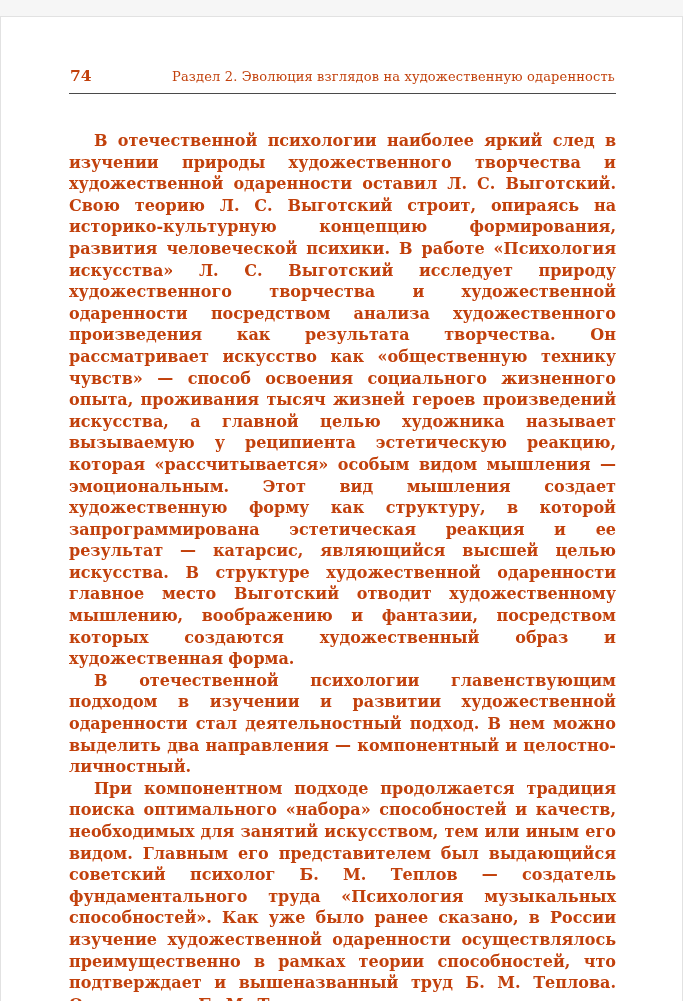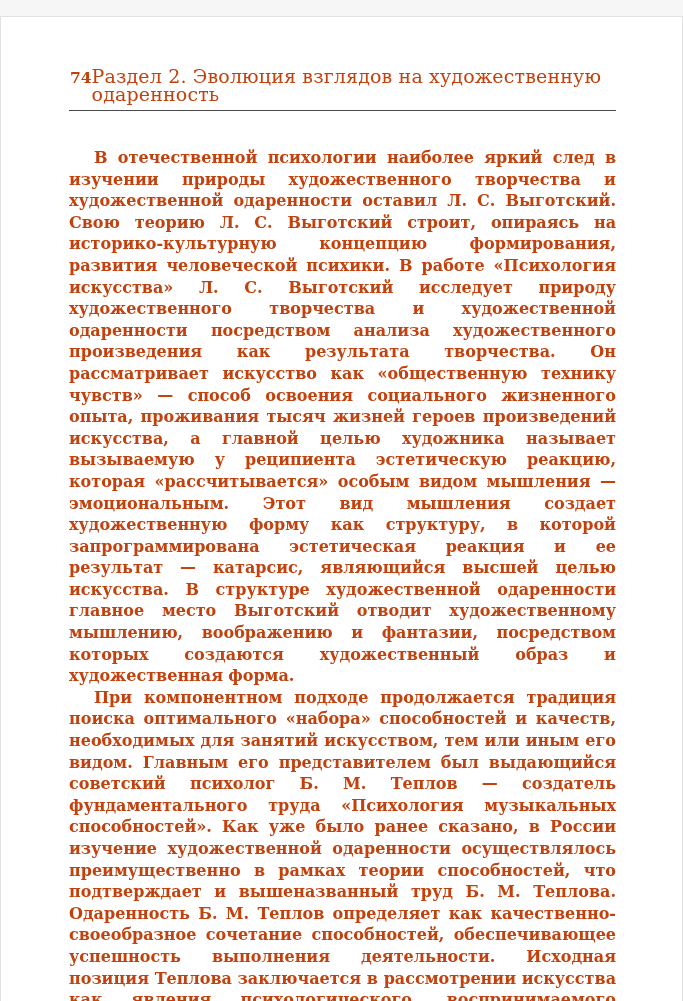--- a/index.html
+++ b/index.html
@@ -26,23 +26,23 @@
       font-size: 14.5px;
       line-height: 18px;
       padding: 0 1px 7px 1px;
     }
     .page-number {
       font-weight: bold;
       font-size: 15.5px;
     }
     .running-head {
       margin-left: auto;
-      text-align: left;
+      text-align: right;
       letter-spacing: 0.15px;
-      font-size: 19px;
+      font-size: 13px;
     }
     .header-rule {
       border: none;
       border-top: 1.2px solid #4a4a4a;
       margin: 0 0 0 0;
     }
     .body-text {
       margin-top: 36px;
       font-size: 16px;
       line-height: 21.6px;
@@ -64,16 +64,17 @@
 
   <header class="page-header">
     <span class="page-number">74</span>
     <span class="running-head">Раздел 2. Эволюция взглядов на художественную одаренность</span>
   </header>
 
   <hr class="header-rule">
 
   <main class="body-text">
     <p>В отечественной психологии наиболее яркий след в изучении природы художественного творчества и художественной одаренности оставил Л. С. Выготский. Свою теорию Л. С. Выготский строит, опираясь на историко-культурную концепцию формирования, развития человеческой психики. В работе «Психология искусства» Л. С. Выготский исследует природу художественного творчества и художественной одаренности посредством анализа художественного произведения как результата творчества. Он рассматривает искусство как «общественную технику чувств» — способ освоения социального жизненного опыта, проживания тысяч жизней героев произведений искусства, а главной целью художника называет вызываемую у реципиента эстетическую реакцию, которая «рассчитывается» особым видом мышления — эмоциональным. Этот вид мышления создает художественную форму как структуру, в которой запрограммирована эстетическая реакция и ее результат — катарсис, являющийся высшей целью искусства. В структуре художественной одаренности главное место Выготский отводит художественному мышлению, воображению и фантазии, посредством которых создаются художественный образ и художественная форма.</p>
+    <p>В отечественной психологии главенствующим подходом в изучении и развитии художественной одаренности стал деятельностный подход. В нем можно выделить два направления — компонентный и целостно-личностный.</p>
     <p>При компонентном подходе продолжается традиция поиска оптимального «набора» способностей и качеств, необходимых для занятий искусством, тем или иным его видом. Главным его представителем был выдающийся советский психолог Б. М. Теплов — создатель фундаментального труда «Психология музыкальных способностей». Как уже было ранее сказано, в России изучение художественной одаренности осуществлялось преимущественно в рамках теории способностей, что подтверждает и вышеназванный труд Б. М. Теплова. Одаренность Б. М. Теплов определяет как качественно-своеобразное сочетание способностей, обеспечивающее успешность выполнения деятельности. Исходная позиция Теплова заключается в рассмотрении искусства как явления психологического, воспринимаемого посредством способностей и свойств индивида. Теплов выводит музыкальные способности из структуры музыкальной ткани, соотнося их с ее элементами. Музыкальная ткань как феноменологическое целое, с его точки зрения, распадается на ряд структурных элементов, которым соответствует та или иная способность как психическое свойство. Благодаря этим психическим свойствам человек воспринимает, творит и воспроизводит произведение</p>
   </main>
 
 </div>
 
 </body></html>

